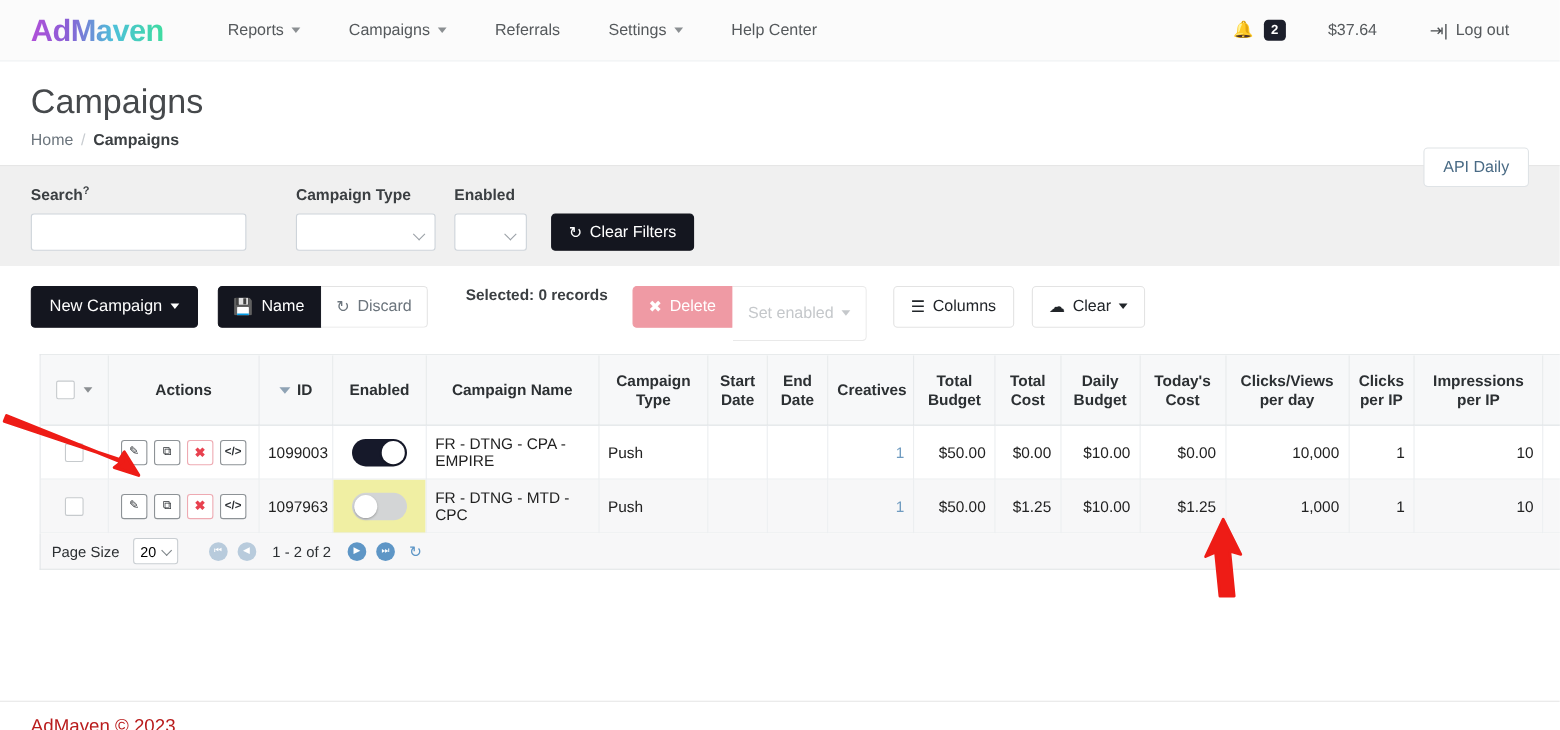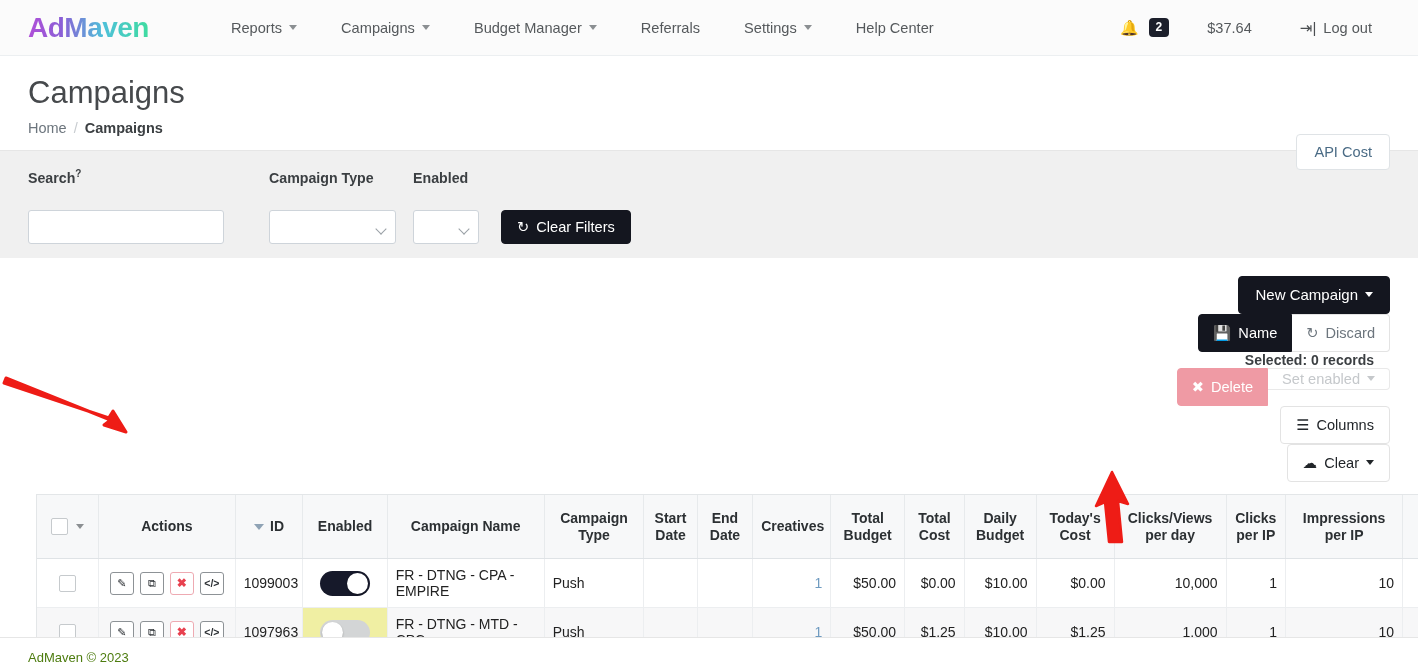--- a/index.html
+++ b/index.html
@@ -24,21 +24,21 @@
   }
   .brand {
     font-size: 28px;
     font-weight: bold;
     letter-spacing: -0.5px;
     background: linear-gradient(90deg,#b04fd8 0%,#8a5fd6 28%,#4ec0d9 62%,#3fdca0 100%);
     -webkit-background-clip: text;
     background-clip: text;
     color: transparent;
     -webkit-text-fill-color: transparent;
-    margin-right: 60px;
+    margin-right: 36px;
     white-space: nowrap;
   }
   .nav-links { display: flex; align-items: center; gap: 0; }
   .nav-link {
     font-size: 14.6px;
     color: #55595c;
     padding: 8px 22px;
     white-space: nowrap;
     cursor: pointer;
     display:flex; align-items:center; gap:7px;
@@ -105,21 +105,21 @@
     background: #f0f0f0;
     border-top: 1px solid #e6e6e6;
     padding: 17px 28px 14px 28px;
   }
   .filter-row { display:flex; align-items:flex-end; gap: 0; }
   .field { margin-right: 0; }
   .field-label {
     font-size: 14.2px;
     font-weight: bold;
     color: #3b3f42;
-    margin-bottom: 24px;
+    margin-bottom: 8px;
     display:block;
   }
   .help-sup { font-size: 10px; vertical-align: super; color:#3b3f42; font-weight:bold;}
   .text-input {
     width: 196px; height: 34px;
     border: 1px solid #ced4da;
     border-radius: 3px;
     background: #fff;
     font-size: 14px;
     padding: 4px 8px;
@@ -168,23 +168,22 @@
     height: 34px;
   }
   .gap-16 { width:45px; }
   .gap-8 { width:17px; }
   .gap-12 { width:22px; }
 
   
   .toolbar-wrap { padding: 0 28px; background:#fff; }
   .toolbar {
     display: flex;
-    align-items: flex-end;
+    align-items: flex-start;
     padding: 18px 0 12px 0;
-    flex-direction: column;
   }
   .btn-group { display:flex; }
   .btn-new {
     background:#14161f; color:#fff; border-color:#14161f;
     padding: 9px 16px; height:38px; font-size:15px;
   }
   .btn-save {
     background:#14161f; color:#fff; border-color:#14161f;
     padding: 9px 14px; height:38px; border-radius: 4px 0 0 4px;
   }
@@ -199,21 +198,21 @@
     color: #3b3f42;
     padding: 0 16px;
     white-space:nowrap;
   }
   .btn-delete {
     background:#ef9aa4; color:#fff; border-color:#ef9aa4;
     padding: 9px 14px; height:38px; border-radius: 4px 0 0 4px;
   }
   .btn-setenabled {
     background:#fff; color:#c5c8cb; border-color:#e9e9e9;
-    padding: 9px 14px; height:22px; border-radius: 0 4px 4px 0;
+    padding: 9px 14px; height:50px; border-radius: 0 4px 4px 0;
     border-left:none;
     cursor: default;
   }
   .caret-light {
     width:0;height:0;border-left:4.5px solid transparent;border-right:4.5px solid transparent;
     border-top:5px solid #c5c8cb; display:inline-block;
   }
   .caret-white {
     width:0;height:0;border-left:4.5px solid transparent;border-right:4.5px solid transparent;
     border-top:5px solid #fff; display:inline-block;
@@ -366,22 +365,22 @@
 
   
   .footer {
     position: absolute;
     left: 0; bottom: 0;
     width: 1418px;
     background: #fff;
     border-top: 1px solid #e6e6e6;
     height: 27px;
     padding: 12px 28px 0 28px;
-    font-size: 13px;
-    color: #4d7c0f;
+    font-size: 17px;
+    color: #b91c1c;
     overflow: hidden;
   }
 
   
   .anno { position: absolute; pointer-events: none; }
   #arrow-edit { left: 0px; top: 375px; }
   #arrow-cost { left: 1078px; top: 470px; }
 </style>
 </head>
 <body>
@@ -390,24 +389,20 @@
 
   <div class="navbar">
     <div class="brand">AdMaven</div>
     <div class="nav-links">
       <div class="nav-link">
         <span>Reports</span>
         <span class="caret"></span>
       </div>
       <div class="nav-link">
         <span>Campaigns</span>
-        <span class="caret"></span>
-      </div>
-      <div class="nav-link">
-        <span>Budget Manager</span>
         <span class="caret"></span>
       </div>
       <div class="nav-link">
         <span>Referrals</span>
       </div>
       <div class="nav-link">
         <span>Settings</span>
         <span class="caret"></span>
       </div>
       <div class="nav-link">
@@ -428,21 +423,21 @@
     </div>
   </div>
 
   <div class="page-head">
     <h1 class="page-title">Campaigns</h1>
     <div class="breadcrumb">
       <span class="crumb-link">Home</span>
       <span class="crumb-sep">/</span>
       <span class="crumb-active">Campaigns</span>
     </div>
-    <button class="api-docs">API Cost</button>
+    <button class="api-docs">API Daily</button>
   </div>
 
   <div class="filter-band">
     <div class="filter-row">
       <div class="field">
         <label class="field-label">
           <span>Search</span><span class="help-sup">?</span>
         </label>
         <input class="text-input" type="text" value="" placeholder="" style="">
       </div>

